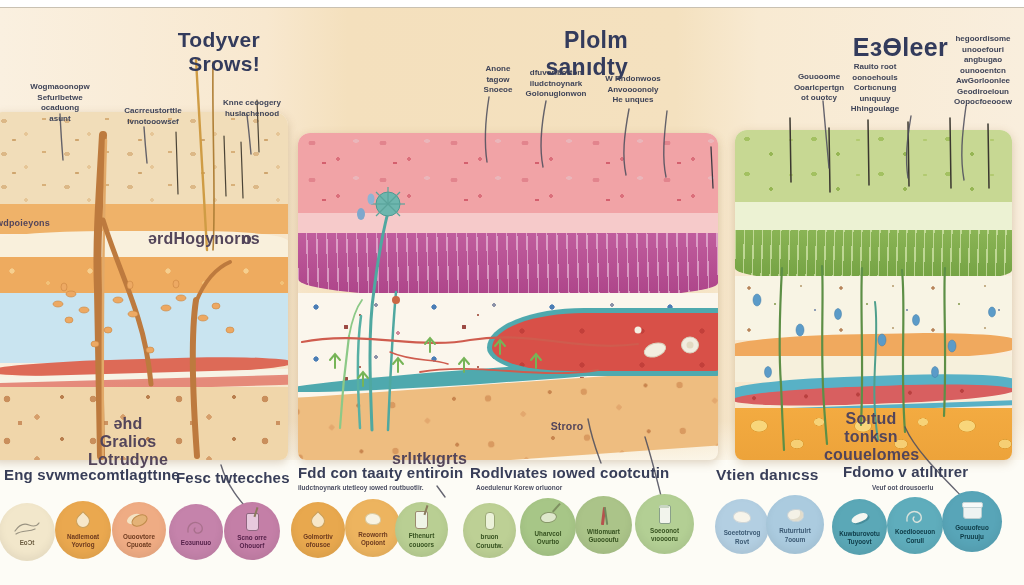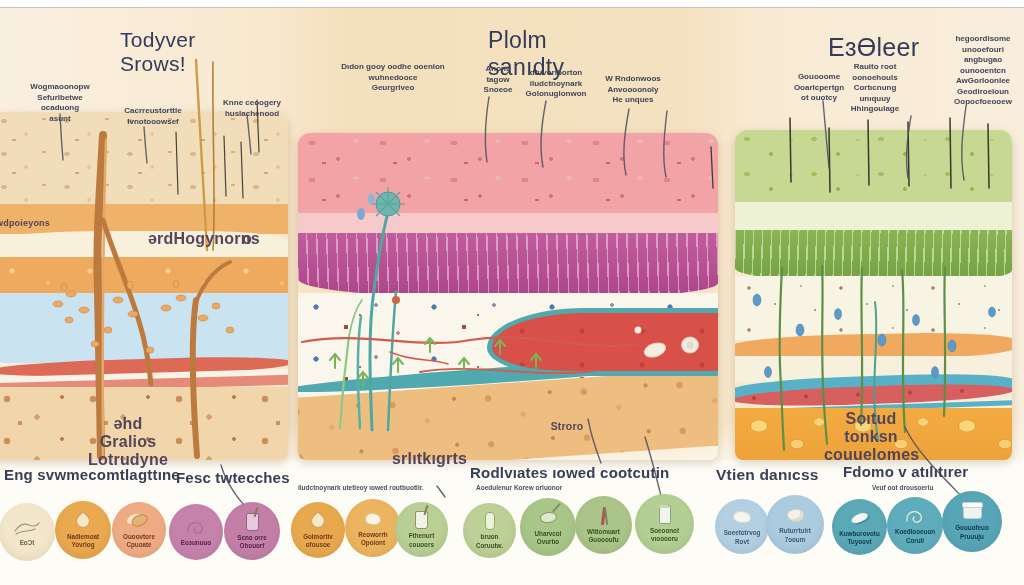--- a/index.html
+++ b/index.html
@@ -92,21 +92,21 @@
     background-image:radial-gradient(circle 3px at 22px 8px,#b9403f 60%,transparent 72%);background-size:52px 18px;}
   .p3-tealline{top:275px;height:5px;background:#58b1c6;transform:rotate(-2deg);width:104%;left:-2%;}
   .p3-yellow{top:278px;height:52px;
     background-image:radial-gradient(ellipse 13px 9px at 24px 18px,#f8d67b 58%,#dd9c33 66%,transparent 70%),
       radial-gradient(ellipse 10px 7px at 62px 36px,#f6cf74 58%,#dd9c33 66%,transparent 70%),
       radial-gradient(ellipse 8px 6px at 84px 14px,#f7d378 58%,#dd9c33 66%,transparent 70%),
       linear-gradient(180deg,#f3ab41,#eda33a);
     background-size:104px 52px,104px 52px,104px 52px,100% 100%;}
 
   
-  .title{position:absolute;font-weight:400;color:#333b5c;letter-spacing:.3px;z-index:7;text-align:left;}
+  .title{position:absolute;font-weight:700;color:#333b5c;letter-spacing:.3px;z-index:7;text-align:right;}
   .callout{position:absolute;font-size:8px;font-weight:700;color:#3f4458;line-height:1.32;white-space:pre-line;text-align:center;z-index:7;margin-top:8px;}
   .inlabel{position:absolute;font-size:16px;font-weight:700;color:#53455a;white-space:pre-line;z-index:7;text-align:center;letter-spacing:.2px;}
   .ghead{position:absolute;font-size:15px;font-weight:700;color:#383e58;z-index:7;letter-spacing:.2px;white-space:nowrap;}
   .gsub{position:absolute;font-size:6.5px;font-weight:700;color:#4c4f63;z-index:7;white-space:nowrap;}
 
   
   .circle{position:absolute;border-radius:50%;display:flex;flex-direction:column;align-items:center;justify-content:center;z-index:6;box-shadow:inset 0 -4px 8px rgba(0,0,0,.06);}
   .clabel{font-size:6.3px;font-weight:700;line-height:1.3;text-align:center;white-space:pre-line;}
   .g-cream .clabel{color:#6b5c3f}.g-orange .clabel{color:#6d3a1f}.g-mauve .clabel{color:#55224a}
   .g-green .clabel{color:#35511f}.g-blue .clabel{color:#3c5a74}.g-teal .clabel{color:#0e3a46}
@@ -314,23 +314,20 @@
   <div class="title" style="left:828px;top:33px;width:120px;font-size:25px">EɜƟleer</div>
 
   <div class="callout" style="left:18px;top:74px;width:84px">Wogmaoonopw
 Sefurlbetwe
 ocaduong
 asunt</div>
   <div class="callout" style="left:108px;top:98px;width:90px">Cacrreustorttle
 Ivnotooowsef</div>
   <div class="callout" style="left:214px;top:90px;width:76px">Knne ceoogery
 huslachenood</div>
-  <div class="callout" style="left:336px;top:54px;width:114px">Dıdon gooy oodhe ooenlon
-wuhnedooce
-Geurgrlveo</div>
   <div class="callout" style="left:476px;top:56px;width:44px">Anone
 tagow
 Snoeoe</div>
   <div class="callout" style="left:524px;top:60px;width:64px">dfuvorlborton
 iludctnoynark
 Golonuglonwon</div>
   <div class="callout" style="left:596px;top:66px;width:74px">W Rndonwoos
 Anvoooonoly
 He unques</div>
   <div class="callout" style="left:791px;top:64px;width:56px">Gouooome
@@ -354,20 +351,21 @@
   <div class="inlabel" style="left:240px;top:230px;width:14px">o</div>
   <div class="inlabel" style="left:84px;top:415px;width:88px">ǝhd Gralios
 Lotrudyne</div>
   <div class="inlabel" style="left:392px;top:450px;width:72px;text-align:left">srlıtkıgrts</div>
   <div class="inlabel" style="left:540px;top:420px;width:54px;font-size:10.5px">Stroro</div>
   <div class="inlabel" style="left:824px;top:410px;width:94px">Soıtud tonksn
 couuelomes</div>
 
   <div class="ghead" style="left:4px;top:466px">Eng svwmecomtlagttıne</div>
   <div class="ghead" style="left:176px;top:469px">Fesc twtecches</div>
+  <div class="ghead" style="left:298px;top:464px">Fdd con taaıty entiroin</div>
   <div class="gsub" style="left:298px;top:484px">iludctnoynark utetleoy ıowed routbuotlir.</div>
   <div class="ghead" style="left:470px;top:464px">Rodlvıates ıowed cootcutin</div>
   <div class="gsub" style="left:476px;top:484px">Aoedulenur Korew orluonor</div>
   <div class="ghead" style="left:716px;top:466px;font-size:15.5px">Vtien danıcss</div>
   <div class="ghead" style="left:843px;top:463px">Fdomo v atılıtırer</div>
   <div class="gsub" style="left:872px;top:484px">Veuf oot drousoerlu</div>
 
   <div class="circle g-cream" style="left: -1px; top: 503px; width: 56px; height: 58px; background-color: rgb(242, 231, 203);">
     <span class="ic">
         <svg width="30" height="20" viewBox="0 0 30 20">

